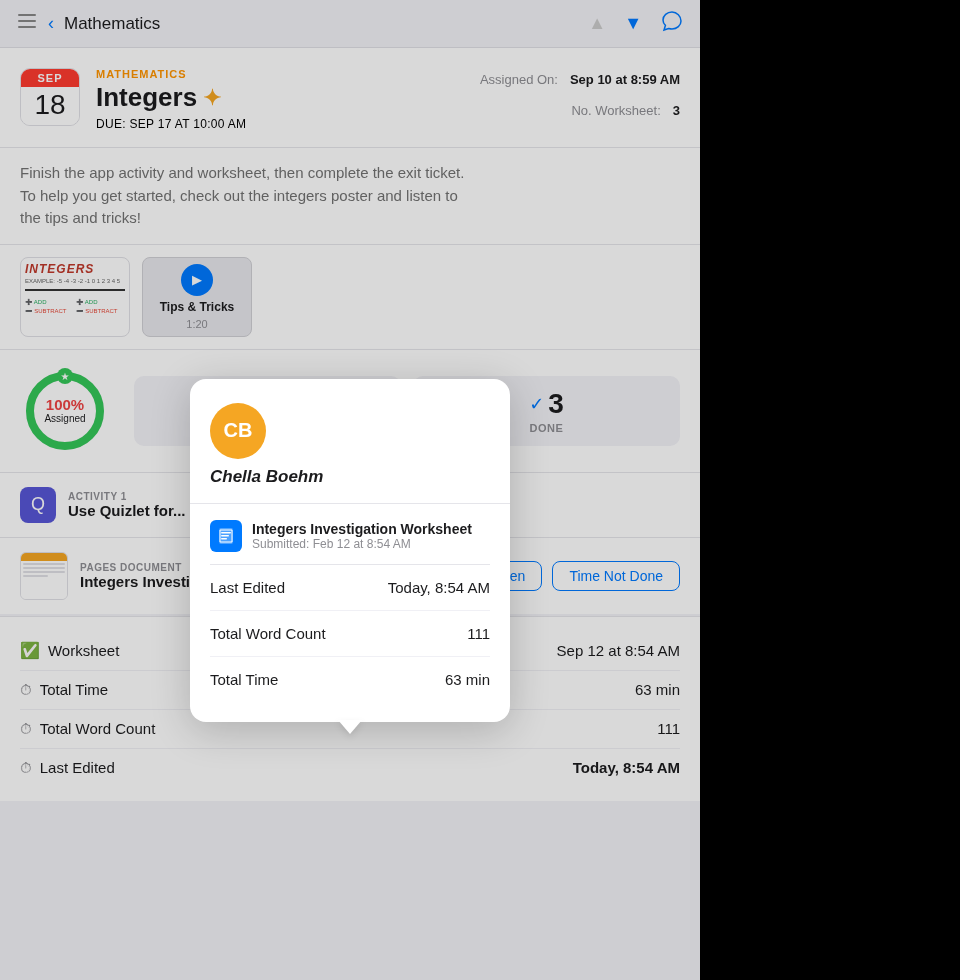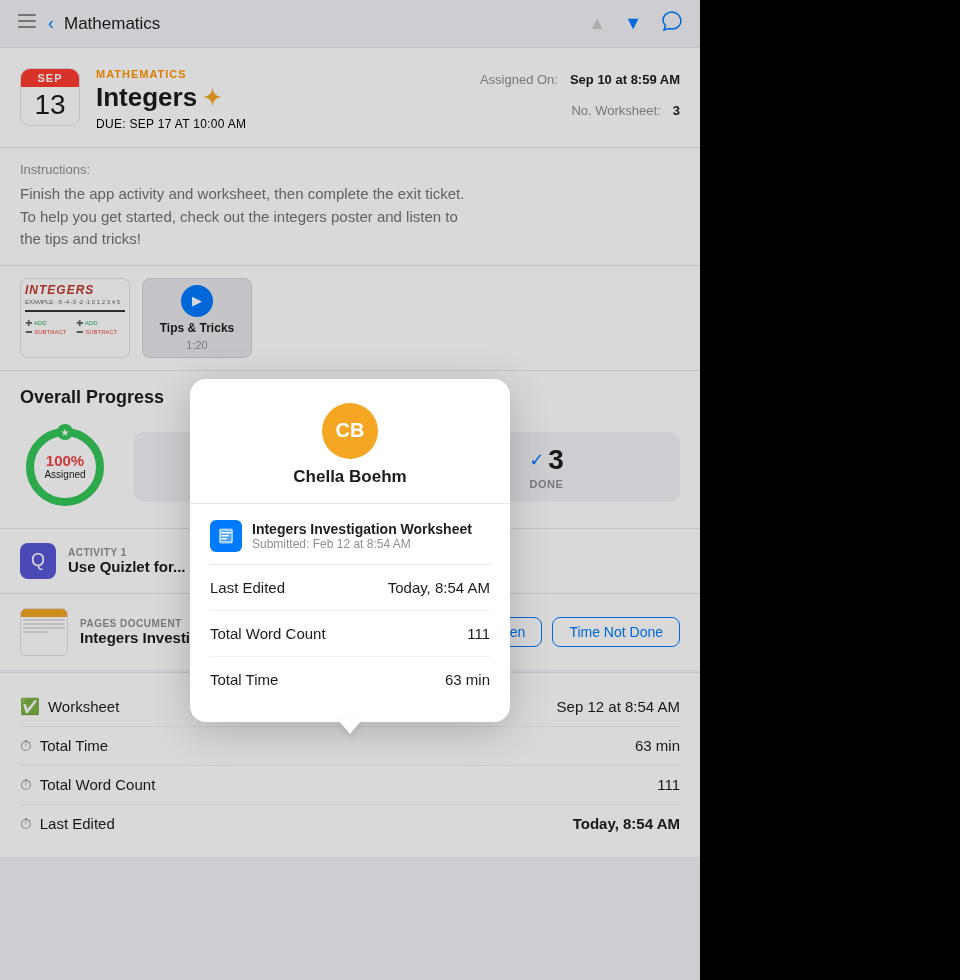--- a/index.html
+++ b/index.html
@@ -470,40 +470,41 @@
       width: 320px;
       box-shadow: 0 8px 40px rgba(0,0,0,0.2);
       overflow: visible;
       position: relative;
       top: 60px;
     }
     .popup-header {
       padding: 24px 20px 16px;
       display: flex;
       flex-direction: column;
-      align-items: center;
+      align-items: flex-start;
       gap: 8px;
       border-bottom: 1px solid #e5e5ea;
     }
     .avatar {
       width: 56px;
       height: 56px;
       border-radius: 50%;
       background: #f5a623;
       display: flex;
       align-items: center;
       justify-content: center;
       color: #fff;
       font-size: 20px;
       font-weight: 700;
     }
     .popup-name {
       font-size: 17px;
       font-weight: 600;
       color: #1c1c1e;
+      font-style: italic;
     }
     .popup-body {
       padding: 0 20px 20px;
     }
     .popup-doc-row {
       display: flex;
       align-items: center;
       gap: 10px;
       padding: 16px 0 12px;
       border-bottom: 1px solid #e5e5ea;
@@ -586,21 +587,21 @@
         <svg width="24" height="24" viewBox="0 0 24 24" fill="none">
           <path d="M12 3C7.03 3 3 6.58 3 11c0 2.1.9 4 2.4 5.4L4 21l4.6-1.5C9.9 19.8 10.9 20 12 20c4.97 0 9-3.58 9-8s-4.03-9-9-9z" stroke="#007aff" stroke-width="1.5" fill="none"></path>
         </svg>
       </span>
     </div>
   </div>
 
   <div class="assignment-header">
     <div class="calendar-badge">
       <div class="calendar-badge-top">SEP</div>
-      <div class="calendar-badge-day">13</div>
+      <div class="calendar-badge-day">18</div>
     </div>
     <div class="assignment-info">
       <div class="assignment-subject">MATHEMATICS</div>
       <div class="assignment-title">
         <span>Integers</span>
         <span class="sparkle">✦</span>
       </div>
       <div class="assignment-due">DUE: SEP 17 AT 10:00 AM</div>
     </div>
     <div class="assignment-meta">
@@ -609,21 +610,20 @@
         <span class="meta-value">Sep 10 at 8:59 AM</span>
       </div>
       <div class="meta-row">
         <span class="meta-label">No. Worksheet:</span>
         <span class="meta-value">3</span>
       </div>
     </div>
   </div>
 
   <div class="instructions-section">
-    <div class="instructions-label">Instructions:</div>
     <div class="instructions-text">Finish the app activity and worksheet, then complete the exit ticket.<br>To help you get started, check out the integers poster and listen to<br>the tips and tricks!</div>
   </div>
 
   <div class="media-row">
 
     <div class="media-thumb media-thumb-integers" style="cursor:pointer;">
       <div class="integers-title-img">INTEGERS</div>
       <div class="integers-subtitle" style="font-size:6px;color:#666;">EXAMPLE: -5 -4 -3 -2 -1 0 1 2 3 4 5</div>
       <div class="integers-line"></div>
       <div class="integers-ops">
@@ -635,21 +635,20 @@
     </div>
 
     <div class="video-thumb" style="cursor:pointer;">
       <div class="play-btn">▶</div>
       <div class="video-title">Tips &amp; Tricks</div>
       <div class="video-duration">1:20</div>
     </div>
   </div>
 
   <div class="progress-section">
-    <div class="progress-title">Overall Progress</div>
     <div class="progress-stats">
       <div class="donut-container">
         <svg class="donut-svg" viewBox="0 0 90 90">
 
           <circle cx="45" cy="45" r="35" fill="none" stroke="#e5e5ea" stroke-width="8"></circle>
 
           <circle cx="45" cy="45" r="35" fill="none" stroke="#34c759" stroke-width="8" stroke-dasharray="219.9 0" stroke-dashoffset="54.97" stroke-linecap="round" transform="rotate(-90 45 45)"></circle>
 
           <circle cx="45" cy="10" r="8" fill="#34c759"></circle>
           <text x="45" y="14" text-anchor="middle" font-size="10" fill="#fff">★</text>

